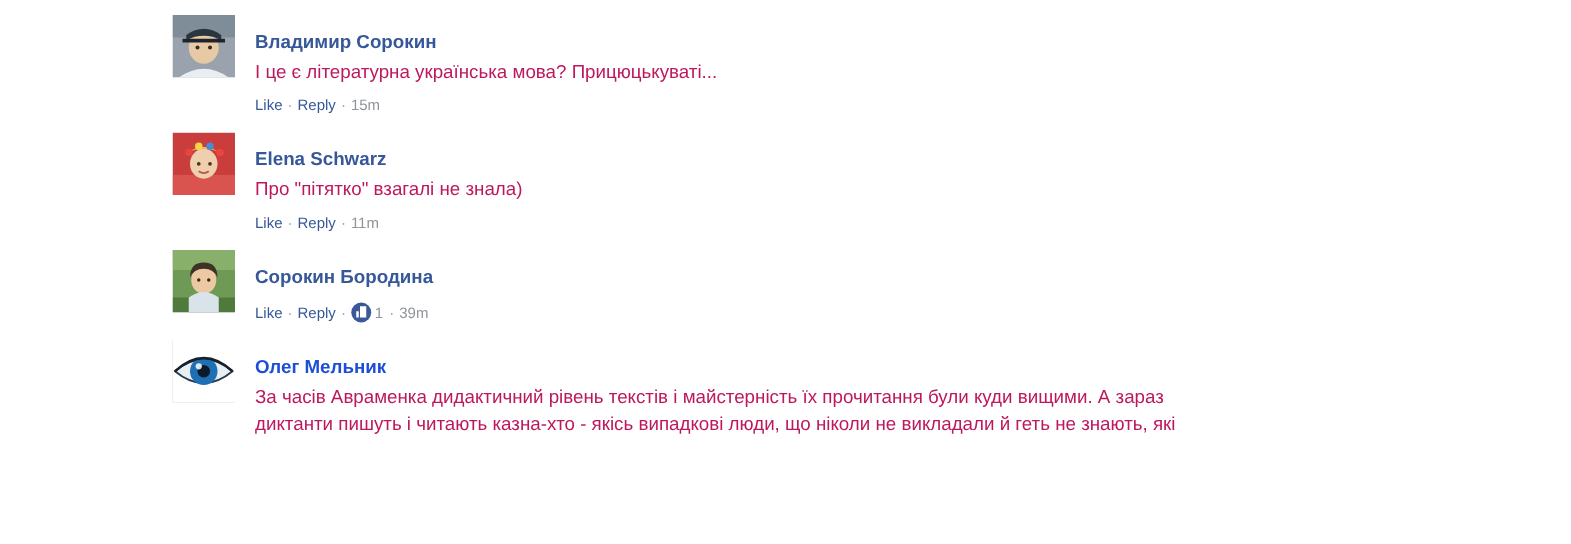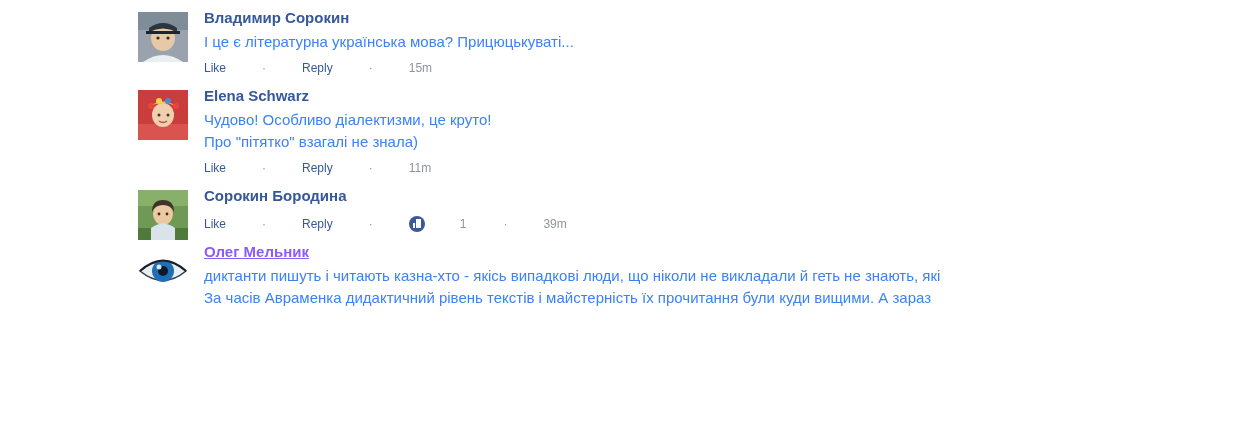--- a/index.html
+++ b/index.html
@@ -40,36 +40,36 @@
     padding-top: 0;
   }
   .author {
     color: #365899;
     font-weight: bold;
     font-size: 15px;
     line-height: 20px;
     display: inline-block;
     margin-bottom: 3px;
     cursor: pointer;
+    margin-top: 16px;
   }
   .text {
-    color: #3b82f6;
+    color: #be185d;
     font-size: 15px;
     line-height: 22px;
     max-width: 900px;
   }
   .text.wide { max-width: 1000px; }
   .actions {
     margin-top: 7px;
     font-size: 12px;
     color: #90949c;
     line-height: 16px;
     display: flex;
     align-items: center;
-    gap: 32px;
   }
   .actions a {
     color: #365899;
     text-decoration: none;
     cursor: pointer;
   }
   .sep {
     color: #90949c;
     margin: 0 4px;
   }
@@ -93,21 +93,21 @@
     background:
       linear-gradient(#fff, #fff) 0 4px / 2px 5px no-repeat,
       linear-gradient(#fff, #fff) 3px 0 / 5px 9px no-repeat;
   }
   .likecount {
     color: #90949c;
     font-size: 12px;
     margin-right: 1px;
   }
   .last-comment .body { margin-left: 66px; }
-  .last-comment .author { color: #8b5cf6; text-decoration: underline; }
+  .last-comment .author { color: #1d4ed8; }
 </style>
 </head>
 <body>
 
 <div class="comment-list">
 
   <div class="comment">
     <div class="avatar">
       <svg width="50" height="50" viewBox="0 0 50 50">
         <rect width="50" height="50" fill="#9aa3ad"></rect>
@@ -147,21 +147,20 @@
         <circle cx="30" cy="11" r="3" fill="#4b8ad6"></circle>
         <circle cx="38" cy="16" r="3" fill="#e8453c"></circle>
         <circle cx="21" cy="25" r="1.5" fill="#4a3524"></circle>
         <circle cx="30" cy="25" r="1.5" fill="#4a3524"></circle>
         <path d="M21 31 q4 3 8 0" stroke="#b3564d" stroke-width="1.5" fill="none"></path>
       </svg>
     </div>
     <div class="body">
       <span class="author">Elena Schwarz</span>
       <div class="text">
-        <div>Чудово! Особливо діалектизми, це круто!</div>
         <div>Про "пітятко" взагалі не знала)</div>
       </div>
       <div class="actions">
         <a>Like</a>
         <span class="sep">·</span>
         <a>Reply</a>
         <span class="sep">·</span>
         <span>11m</span>
       </div>
     </div>
@@ -202,19 +201,19 @@
         <path d="M2 25 q23 -19 46 0 q-23 19 -46 0 z" fill="#e8eef2" stroke="#2a3b4d" stroke-width="1.5"></path>
         <circle cx="25" cy="25" r="11" fill="#1f6fb5"></circle>
         <circle cx="25" cy="25" r="5" fill="#0b1b2b"></circle>
         <circle cx="21" cy="21" r="2.5" fill="#ffffff" opacity="0.85"></circle>
         <path d="M2 25 q23 -21 46 0" fill="none" stroke="#16212c" stroke-width="2"></path>
       </svg>
     </div>
     <div class="body">
       <span class="author">Олег Мельник</span>
       <div class="text wide">
+        <div>За часів Авраменка дидактичний рівень текстів і майстерність їх прочитання були куди вищими. А зараз</div>
         <div>диктанти пишуть і читають казна-хто - якісь випадкові люди, що ніколи не викладали й геть не знають, які</div>
-        <div>За часів Авраменка дидактичний рівень текстів і майстерність їх прочитання були куди вищими. А зараз</div>
       </div>
     </div>
   </div>
 
 </div>
 
 </body></html>

